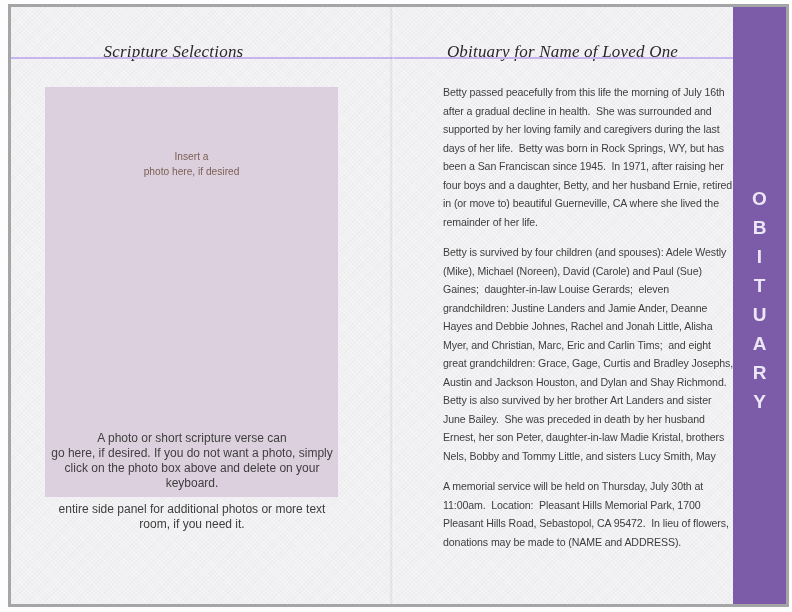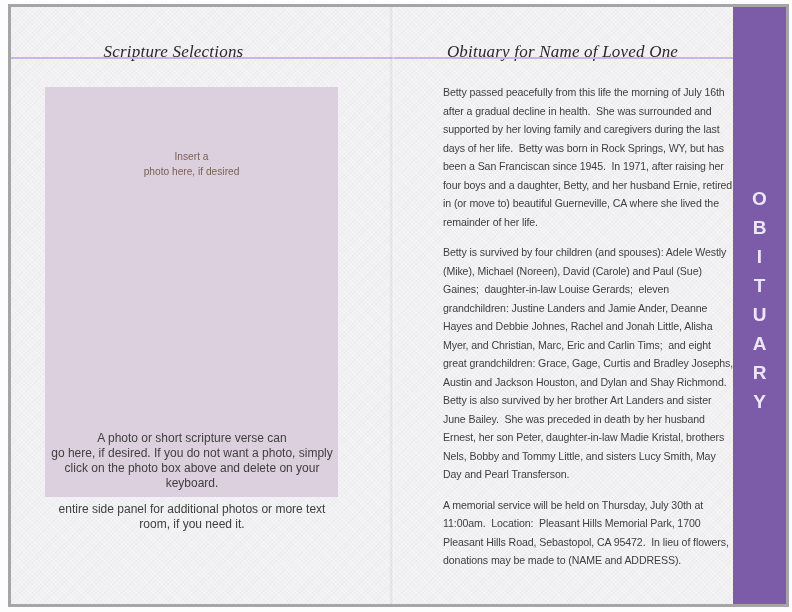--- a/index.html
+++ b/index.html
@@ -107,21 +107,20 @@
           <div class="obit-line">Gaines;  daughter-in-law Louise Gerards;  eleven</div>
           <div class="obit-line">grandchildren: Justine Landers and Jamie Ander, Deanne</div>
           <div class="obit-line">Hayes and Debbie Johnes, Rachel and Jonah Little, Alisha</div>
           <div class="obit-line">Myer, and Christian, Marc, Eric and Carlin Tims;  and eight</div>
           <div class="obit-line">great grandchildren: Grace, Gage, Curtis and Bradley Josephs,</div>
           <div class="obit-line">Austin and Jackson Houston, and Dylan and Shay Richmond.</div>
           <div class="obit-line">Betty is also survived by her brother Art Landers and sister</div>
           <div class="obit-line">June Bailey.  She was preceded in death by her husband</div>
           <div class="obit-line">Ernest, her son Peter, daughter-in-law Madie Kristal, brothers</div>
           <div class="obit-line">Nels, Bobby and Tommy Little, and sisters Lucy Smith, May</div>
-          <div class="obit-line">Day and Pearl Transferson.</div>
         </div>
       <div class="para">
           <div class="obit-line">A memorial service will be held on Thursday, July 30th at</div>
           <div class="obit-line">11:00am.  Location:  Pleasant Hills Memorial Park, 1700</div>
           <div class="obit-line">Pleasant Hills Road, Sebastopol, CA 95472.  In lieu of flowers,</div>
           <div class="obit-line">donations may be made to (NAME and ADDRESS).</div>
         </div>
     </div>
 
     <div class="side-tab">

